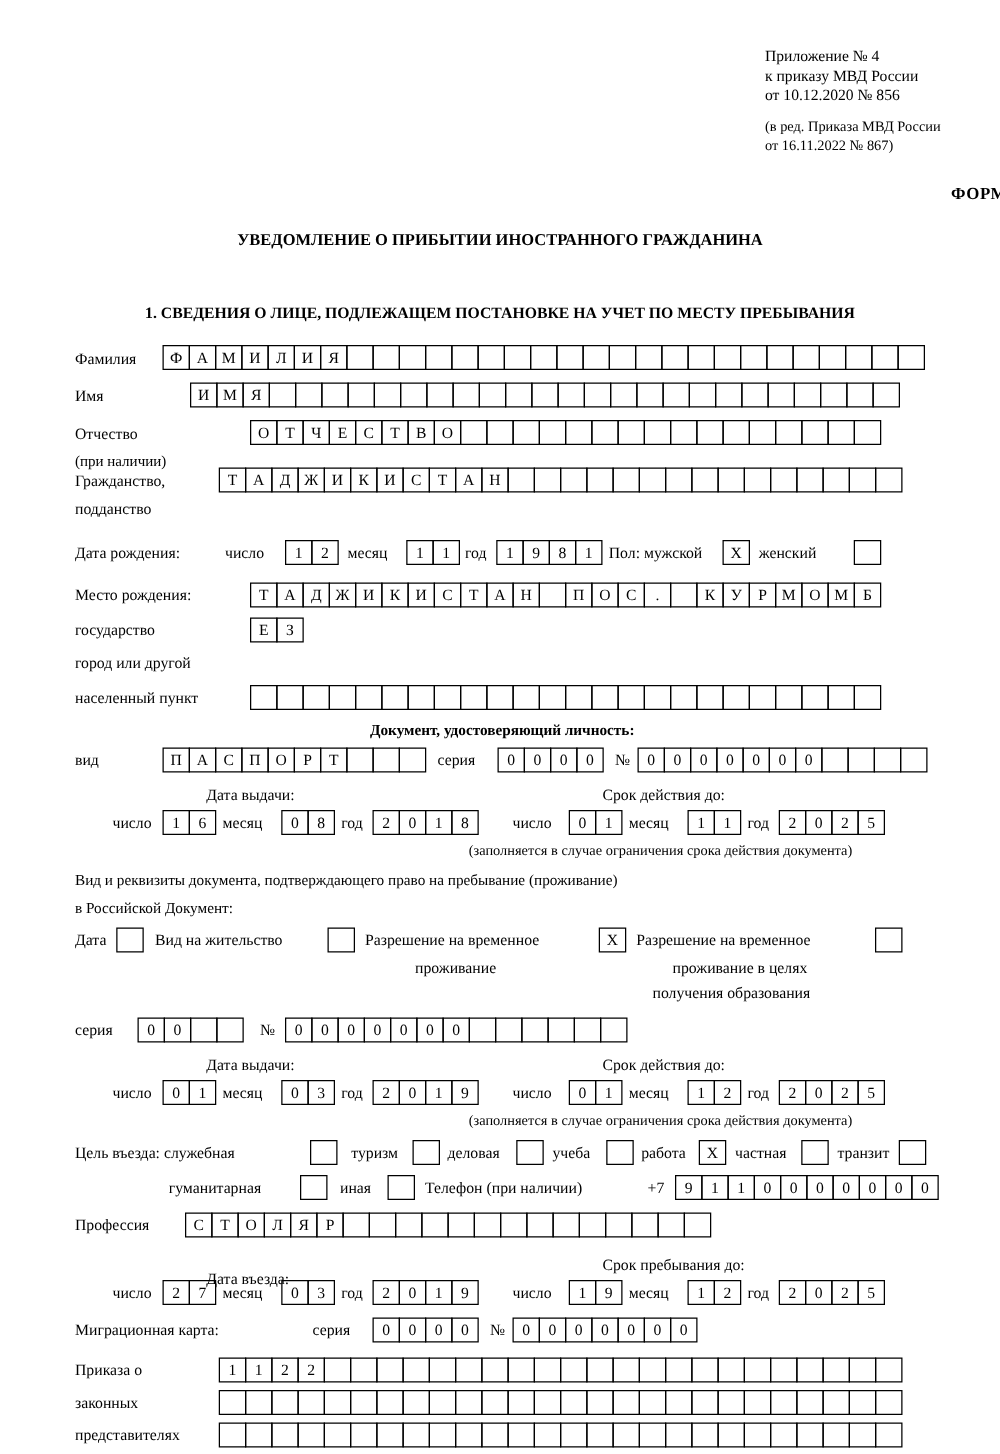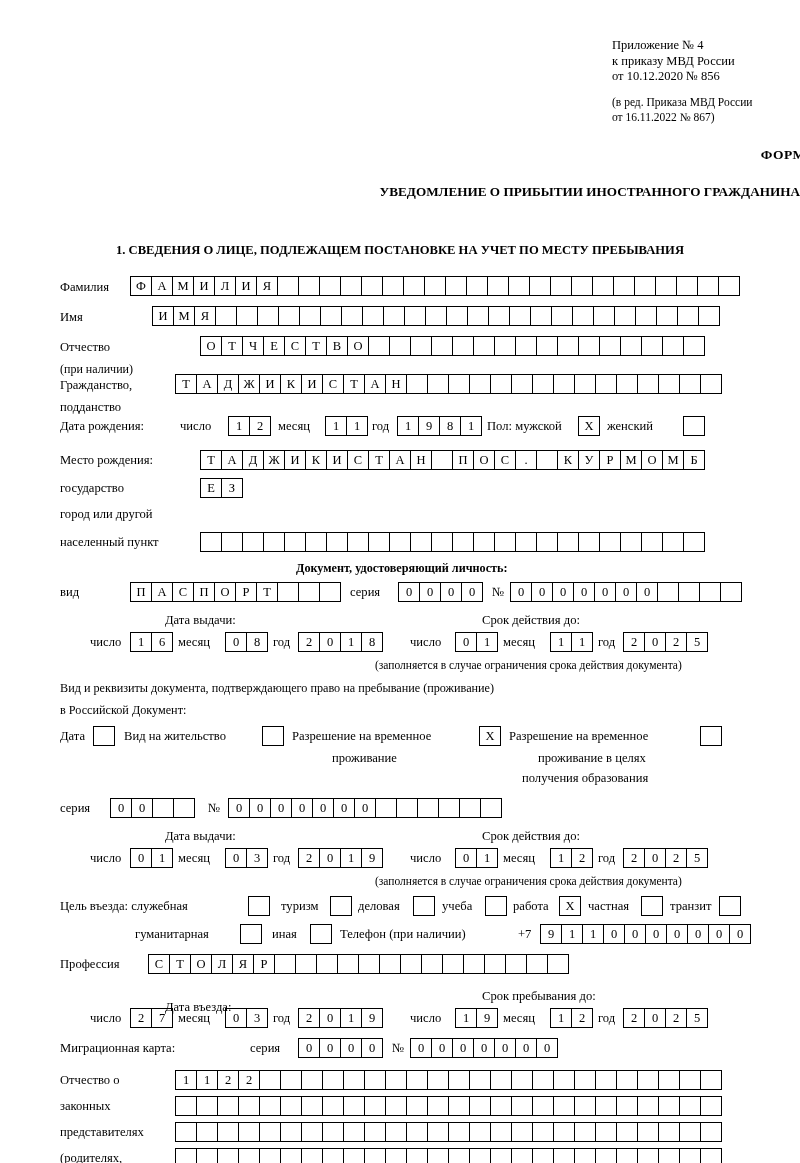--- a/index.html
+++ b/index.html
@@ -40,21 +40,21 @@
     font-weight: bold;
     font-size: 13.5px;
     letter-spacing: 0.5px;
     margin-left: 44px;
   }
   .title {
     position: absolute;
     top: 182px;
     left: 0;
     width: 800px;
-    text-align: right;
+    text-align: center;
     font-weight: bold;
     font-size: 13.2px;
     line-height: 19px;
   }
   .title .ul-blank {
     display: inline-block;
     width: 58px;
     border-bottom: 1px solid #000;
     vertical-align: 2px;
   }
@@ -251,21 +251,21 @@
           <span class="cell"></span>
           <span class="cell"></span>
           <span class="cell"></span>
           <span class="cell"></span>
           <span class="cell"></span>
           <span class="cell"></span>
           <span class="cell"></span>
       </span>
     </div>
 
-    <div class="row" style="height:30px; margin-top:8px">
+    <div class="row" style="height:30px; margin-top:24px">
       <span class="lbl" style="left:60px; top:3px">Дата рождения:</span>
       <span class="lbl" style="left:180px; top:3px">число</span>
       <span class="cells" style="left:228px; top:0">
         <span class="cell">1</span>
           <span class="cell">2</span>
       </span>
       <span class="lbl" style="left:278px; top:3px">месяц</span>
       <span class="cells" style="left:325px; top:0">
         <span class="cell">1</span>
           <span class="cell">1</span>
@@ -687,21 +687,21 @@
           <span class="cell">0</span>
           <span class="cell">0</span>
           <span class="cell">0</span>
           <span class="cell">0</span>
           <span class="cell">0</span>
           <span class="cell">0</span>
       </span>
     </div>
 
     <div class="row" style="height:26px">
-      <span class="lbl" style="left:60px; top:3px">Отчество о</span>
+      <span class="lbl" style="left:60px; top:3px">Приказа о</span>
       <span class="cells" style="left:175px; top:0">
         <span class="cell">1</span>
           <span class="cell">1</span>
           <span class="cell">2</span>
           <span class="cell">2</span>
           <span class="cell"></span>
           <span class="cell"></span>
           <span class="cell"></span>
           <span class="cell"></span>
           <span class="cell"></span>

